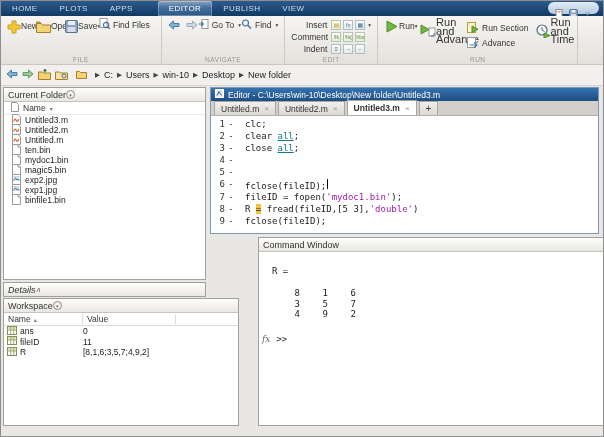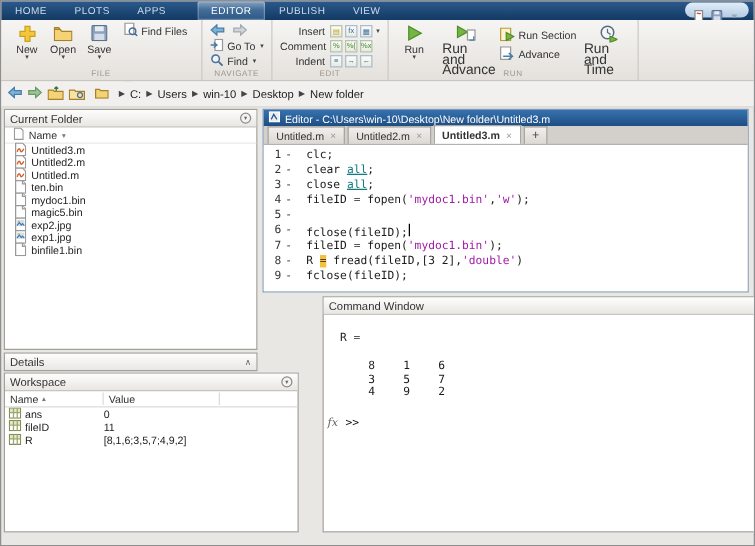--- a/index.html
+++ b/index.html
@@ -16,61 +16,61 @@
   .qat{position:absolute;right:4px;top:1px;height:12px;background:linear-gradient(#e2edf8,#b3cbe2);
        border-radius:7px;padding:0 7px;display:flex;align-items:center;gap:5px;}
   .qicon{width:9px;height:9px;display:inline-block;}
   
   .ribbon{position:absolute;top:15px;left:0;right:0;height:48px;
           background:linear-gradient(#f6f5f3,#e4e1dc);border-bottom:1px solid #c9c6c0;display:flex;}
   .rsection{position:relative;border-right:1px solid #cdcac4;padding:2px 6px 9px 6px;}
   .rs-label{position:absolute;bottom:1px;left:0;right:0;text-align:center;font-size:6.5px;
             color:#9b978e;letter-spacing:.5px;}
   .rs-content{display:flex;align-items:flex-start;height:37px;}
-  .bigbtn{display:flex;flex-direction:column;align-items:center;width:29px;font-size:8.5px;color:#333;}
+  .bigbtn{display:flex;flex-direction:row;align-items:center;width:29px;font-size:8.5px;color:#333;}
   .bigbtn .bicon{height:17px;display:flex;align-items:center;}
   .blabel{line-height:9px;white-space:nowrap;}
   .blabel.wrap{white-space:normal;width:38px;line-height:8.5px;font-size:11px;}
   .caret{font-size:5.5px;color:#444;line-height:5px;}
   .smallcol{display:flex;flex-direction:column;justify-content:space-between;height:35px;margin-left:5px;margin-top:1px;gap:36px;}
   .smallbtn{display:flex;align-items:center;gap:3px;font-size:8.5px;color:#333;height:11px;white-space:nowrap;}
   .caret2{font-size:5.5px;color:#444;margin-left:1px;}
-  .navcol{display:flex;flex-direction:column;justify-content:space-between;height:35px;margin-top:1px;}
+  .navcol{display:flex;flex-direction:row;justify-content:space-between;height:35px;margin-top:1px;}
   .navarrows{display:flex;gap:6px;align-items:center;height:11px;}
   .editcol{display:flex;flex-direction:column;justify-content:space-between;height:35px;margin-top:1px;}
   .editrow{display:flex;align-items:center;gap:2px;height:11px;font-size:8.5px;color:#333;}
   .editrow .elab{width:36px;text-align:right;margin-right:2px;}
   .mini{width:10px;height:10px;border:1px solid #b7c3ad;background:linear-gradient(#fdfdf9,#e6ecdf);
         font-size:6px;display:flex;align-items:center;justify-content:center;color:#4c8a3c;box-sizing:border-box;}
   .mini.blue{color:#3b6ea5;border-color:#aebccd;}
   .mini.yel{color:#caa21f;}
   .runrow{display:flex;gap:7px;align-items:flex-start;}
   .runsmallcol{display:flex;flex-direction:column;justify-content:center;gap:4px;height:35px;}
   
   .addrbar{position:absolute;top:64px;left:0;right:0;height:20px;background:#f1f0ee;
            border-bottom:1px solid #d8d5d0;display:flex;align-items:center;padding:0 5px;gap:4px;
            font-size:9px;color:#222;}
   .crumb-sep{color:#444;font-size:6.5px;margin:0 4px;}
   .crumb{color:#222;}
   
   .panel{position:absolute;background:#fff;border:1px solid #a3a09b;box-sizing:border-box;}
   .phead{height:13px;background:linear-gradient(#fdfdfc,#e9e7e3);border-bottom:1px solid #c7c4bf;
-         display:flex;align-items:center;justify-content:space-between;padding:0 4px;font-size:9px;color:#333;}
+         display:flex;align-items:center;padding:0 4px;font-size:9px;color:#333;}
   .pmenu{width:9px;height:9px;border:1px solid #8e8b86;border-radius:50%;font-size:5px;color:#6a675f;
          display:flex;align-items:center;justify-content:center;background:#f4f3f1;box-sizing:border-box;}
   .collapse{color:#6a675f;font-size:7px;}
   
   .cf{left:2px;top:86px;width:203px;height:193px;}
   .cf-colhead{height:12px;border-bottom:1px solid #eceae7;display:flex;align-items:center;gap:4px;
               padding-left:7px;font-size:8.5px;color:#333;}
   .sortglyph{color:#777;font-size:6px;}
   .file-row{display:flex;align-items:center;gap:4px;height:10px;padding-left:8px;font-size:8.5px;color:#222;}
   
   .details{left:2px;top:281px;width:203px;height:15px;}
-  .details .phead{border-bottom:none;}
+  .details .phead{border-bottom:none;font-style:italic;}
   
   .ws{left:2px;top:297px;width:236px;height:128px;}
   .ws-colhead{height:12px;border-bottom:1px solid #dddbd7;display:flex;font-size:8.5px;color:#333;align-items:center;}
   .ws-colhead .c1{width:74px;padding-left:4px;border-right:1px solid #dddbd7;display:flex;align-items:center;gap:3px;}
   .ws-colhead .c2{width:88px;padding-left:4px;border-right:1px solid #dddbd7;}
   .ws-row{display:flex;align-items:center;height:10.5px;font-size:8.5px;color:#222;}
   .ws-row .rname{width:74px;display:flex;align-items:center;gap:3px;padding-left:3px;box-sizing:border-box;}
   .ws-row .rval{padding-left:5px;}
   
   .editor{left:209px;top:86px;width:389px;height:147px;border:1px solid #7d99b5;}
@@ -506,25 +506,25 @@
         <div class="etab active">
           <span>Untitled3.m</span>
           <span class="x">×</span>
         </div>
         <div class="etab-plus">+</div>
       </div>
     <div class="ecode" id="code-lines">
         <div class="cl"><span class="num">1</span><span class="dash">-</span><span class="ct"><span>clc;</span></span></div>
         <div class="cl"><span class="num">2</span><span class="dash">-</span><span class="ct"><span>clear </span><span class="t-link">all</span><span>;</span></span></div>
         <div class="cl"><span class="num">3</span><span class="dash">-</span><span class="ct"><span>close </span><span class="t-link">all</span><span>;</span></span></div>
-        <div class="cl"><span class="num">4</span><span class="dash">-</span><span class="ct"><span>fileID = fopen(</span><span class="t-str">'mydoc1.bin'</span><span>,</span><span class="t-str">'w'</span><span>);</span></span></div>
+        <div class="cl"><span class="num">4</span><span class="dash">-</span></div>
         <div class="cl"><span class="num">5</span><span class="dash">-</span></div>
         <div class="cl"><span class="num">6</span><span class="dash">-</span><span class="ct"><span>fclose(fileID);</span><span class="t-cursor"></span></span></div>
         <div class="cl"><span class="num">7</span><span class="dash">-</span><span class="ct"><span>fileID = fopen(</span><span class="t-str">'mydoc1.bin'</span><span>);</span></span></div>
-        <div class="cl"><span class="num">8</span><span class="dash">-</span><span class="ct"><span>R </span><span class="t-warn">=</span><span> fread(fileID,[3 2],</span><span class="t-str">'double'</span><span>)</span></span></div>
+        <div class="cl"><span class="num">8</span><span class="dash">-</span><span class="ct"><span>R </span><span class="t-warn">=</span><span> fread(fileID,[5 3],</span><span class="t-str">'double'</span><span>)</span></span></div>
         <div class="cl"><span class="num">9</span><span class="dash">-</span><span class="ct"><span>fclose(fileID);</span></span></div>
       </div>
   </div>
 
   <div class="panel cw">
     <div class="phead" style="justify-content:flex-start">
       <span>Command Window</span>
     </div>
     <div class="cw-body">
       <div class="cw-var">R =</div>

